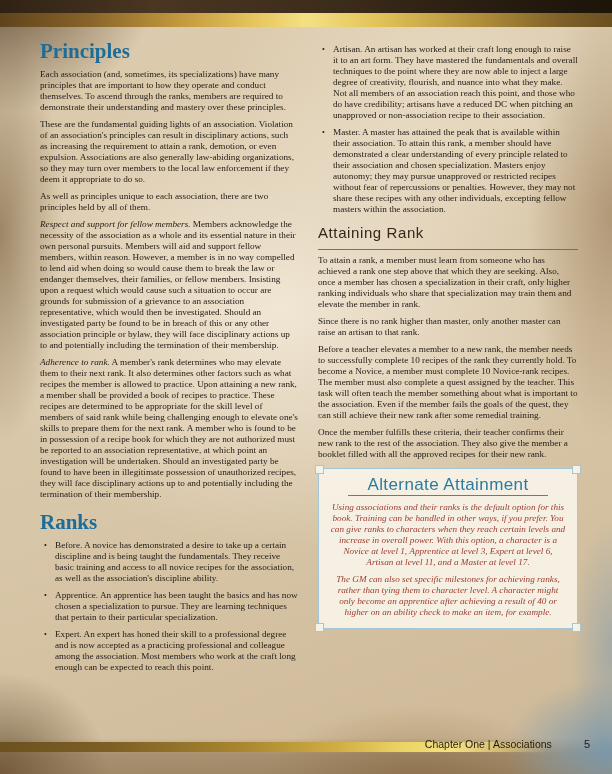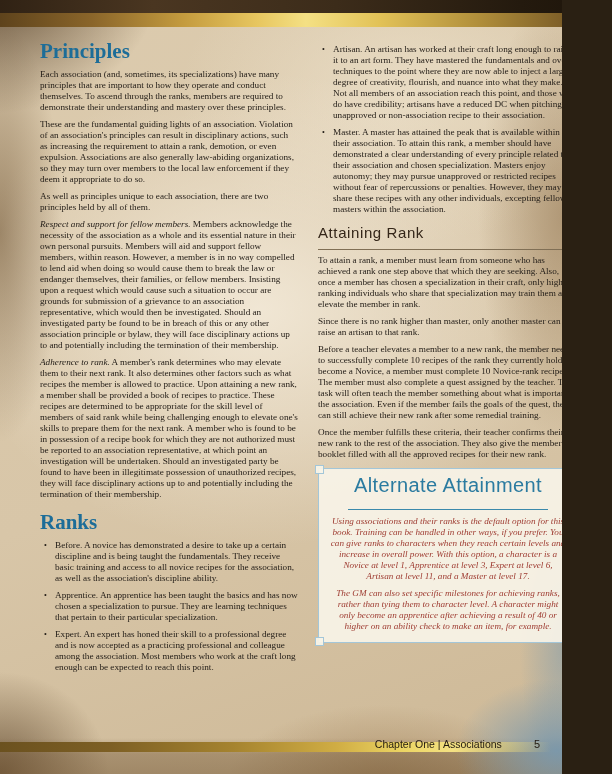--- a/index.html
+++ b/index.html
@@ -1,17 +1,17 @@
 <!DOCTYPE html>
 <html><head>
 <meta charset="utf-8">
 <style>
   html,body{margin:0;padding:0;background:#2a2013;}
   .page{
-    position:relative;width:562px;height:774px;overflow:hidden;
+    position:relative;width:612px;height:774px;overflow:hidden;
     font-family:"Liberation Serif",serif;color:#26201a;
     background:
       radial-gradient(140px 100px at 99% 97%, rgba(122,152,172,0.95), rgba(122,152,172,0) 72%),
       radial-gradient(60px 190px at 100% 84%, rgba(122,152,172,0.5), rgba(122,152,172,0) 70%),
       linear-gradient(0deg, rgba(112,84,50,0.5) 0px, rgba(112,84,50,0.42) 20px, rgba(112,84,50,0) 36px),
       radial-gradient(250px 190px at -2% -2%, rgba(74,52,29,0.85), rgba(74,52,29,0) 68%),
       radial-gradient(90px 300px at 0% 30%, rgba(105,78,46,0.55), rgba(105,78,46,0) 70%),
       radial-gradient(160px 150px at 0% 100%, rgba(86,62,36,0.72), rgba(86,62,36,0) 68%),
       radial-gradient(120px 320px at 100% 28%, rgba(128,96,58,0.45), rgba(128,96,58,0) 70%),
       radial-gradient(220px 110px at 68% 101%, rgba(140,104,62,0.5), rgba(140,104,62,0) 70%),
@@ -36,21 +36,21 @@
      border-bottom:1px solid #806f55;padding-bottom:8px;}
   p{margin:0 0 6px 0;}
   .lead{font-style:italic;}
   ul{list-style:none;margin:2px 0 0 0;padding:0;}
   li{position:relative;padding-left:15px;margin:0 0 6px 0;}
   .dot{position:absolute;left:4px;top:0;font-size:8px;}
   .altbox{position:relative;margin-top:8px;border:1px solid #a3c6d8;
     background:rgba(248,243,231,0.93);padding:8px 10px 4px 10px;text-align:center;}
   .altbox p{color:#9e3b31;margin:0 0 6px 0;font-style:italic;}
   .altbox-title{font-family:"Liberation Sans",sans-serif;color:#2b7ba0;
-    font-size:20px;line-height:16px;letter-spacing:0.4px;margin:0 0 16px 0;}
+    font-size:17px;line-height:16px;letter-spacing:0.4px;margin:0 0 2px 0;}
   .altbox-rule{width:200px;height:1px;background:#3b89ab;margin:0 auto 6px auto;}
   .corner{position:absolute;width:7px;height:7px;border:1px solid #a3c6d8;background:rgba(248,243,231,0.95);}
   .corner.tl{top:-4px;left:-4px;}
   .corner.tr{top:-4px;right:-4px;}
   .corner.bl{bottom:-4px;left:-4px;}
   .corner.br{bottom:-4px;right:-4px;}
   .footer{position:absolute;top:738px;right:22px;z-index:2;display:flex;align-items:baseline;gap:32px;
     font-family:"Liberation Sans",sans-serif;font-size:10.5px;color:#221a10;}
   .pagenum{font-size:11px;}
 </style>

